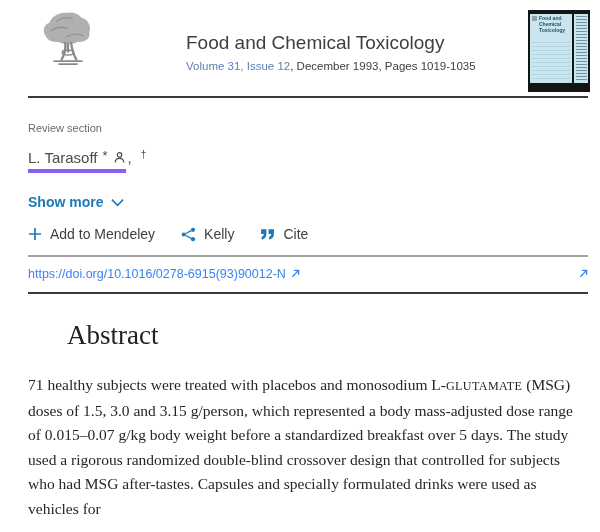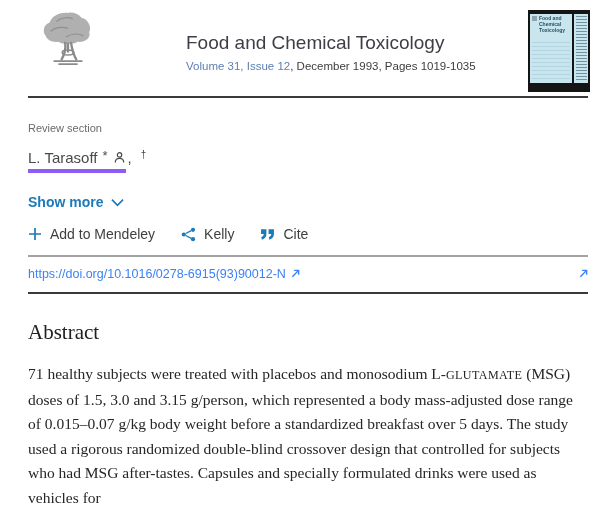--- a/index.html
+++ b/index.html
@@ -93,21 +93,21 @@
     padding: 10px 0 11px 0; font-size: 12.5px;
   }
   .doi-bar a {
     color: #3b82f6; text-decoration: none; cursor: pointer;
     display: inline-flex; align-items: center; gap: 5px;
   }
 
   
   .abstract-heading {
     font-family: "Liberation Serif", serif; font-weight: 400;
-    font-size: 21px; color: #212121; margin-top: 26px;
+    font-size: 27px; color: #212121; margin-top: 26px; margin-left: 39px;
   }
   .abstract-body {
     font-family: "Liberation Serif", serif;
     font-size: 15.5px; line-height: 24.5px; color: #262626;
     margin-top: 14px; max-width: 562px;
   }
   .abstract-body .smallcaps { font-size: 0.78em; }
 </style>
 </head>
 <body>

